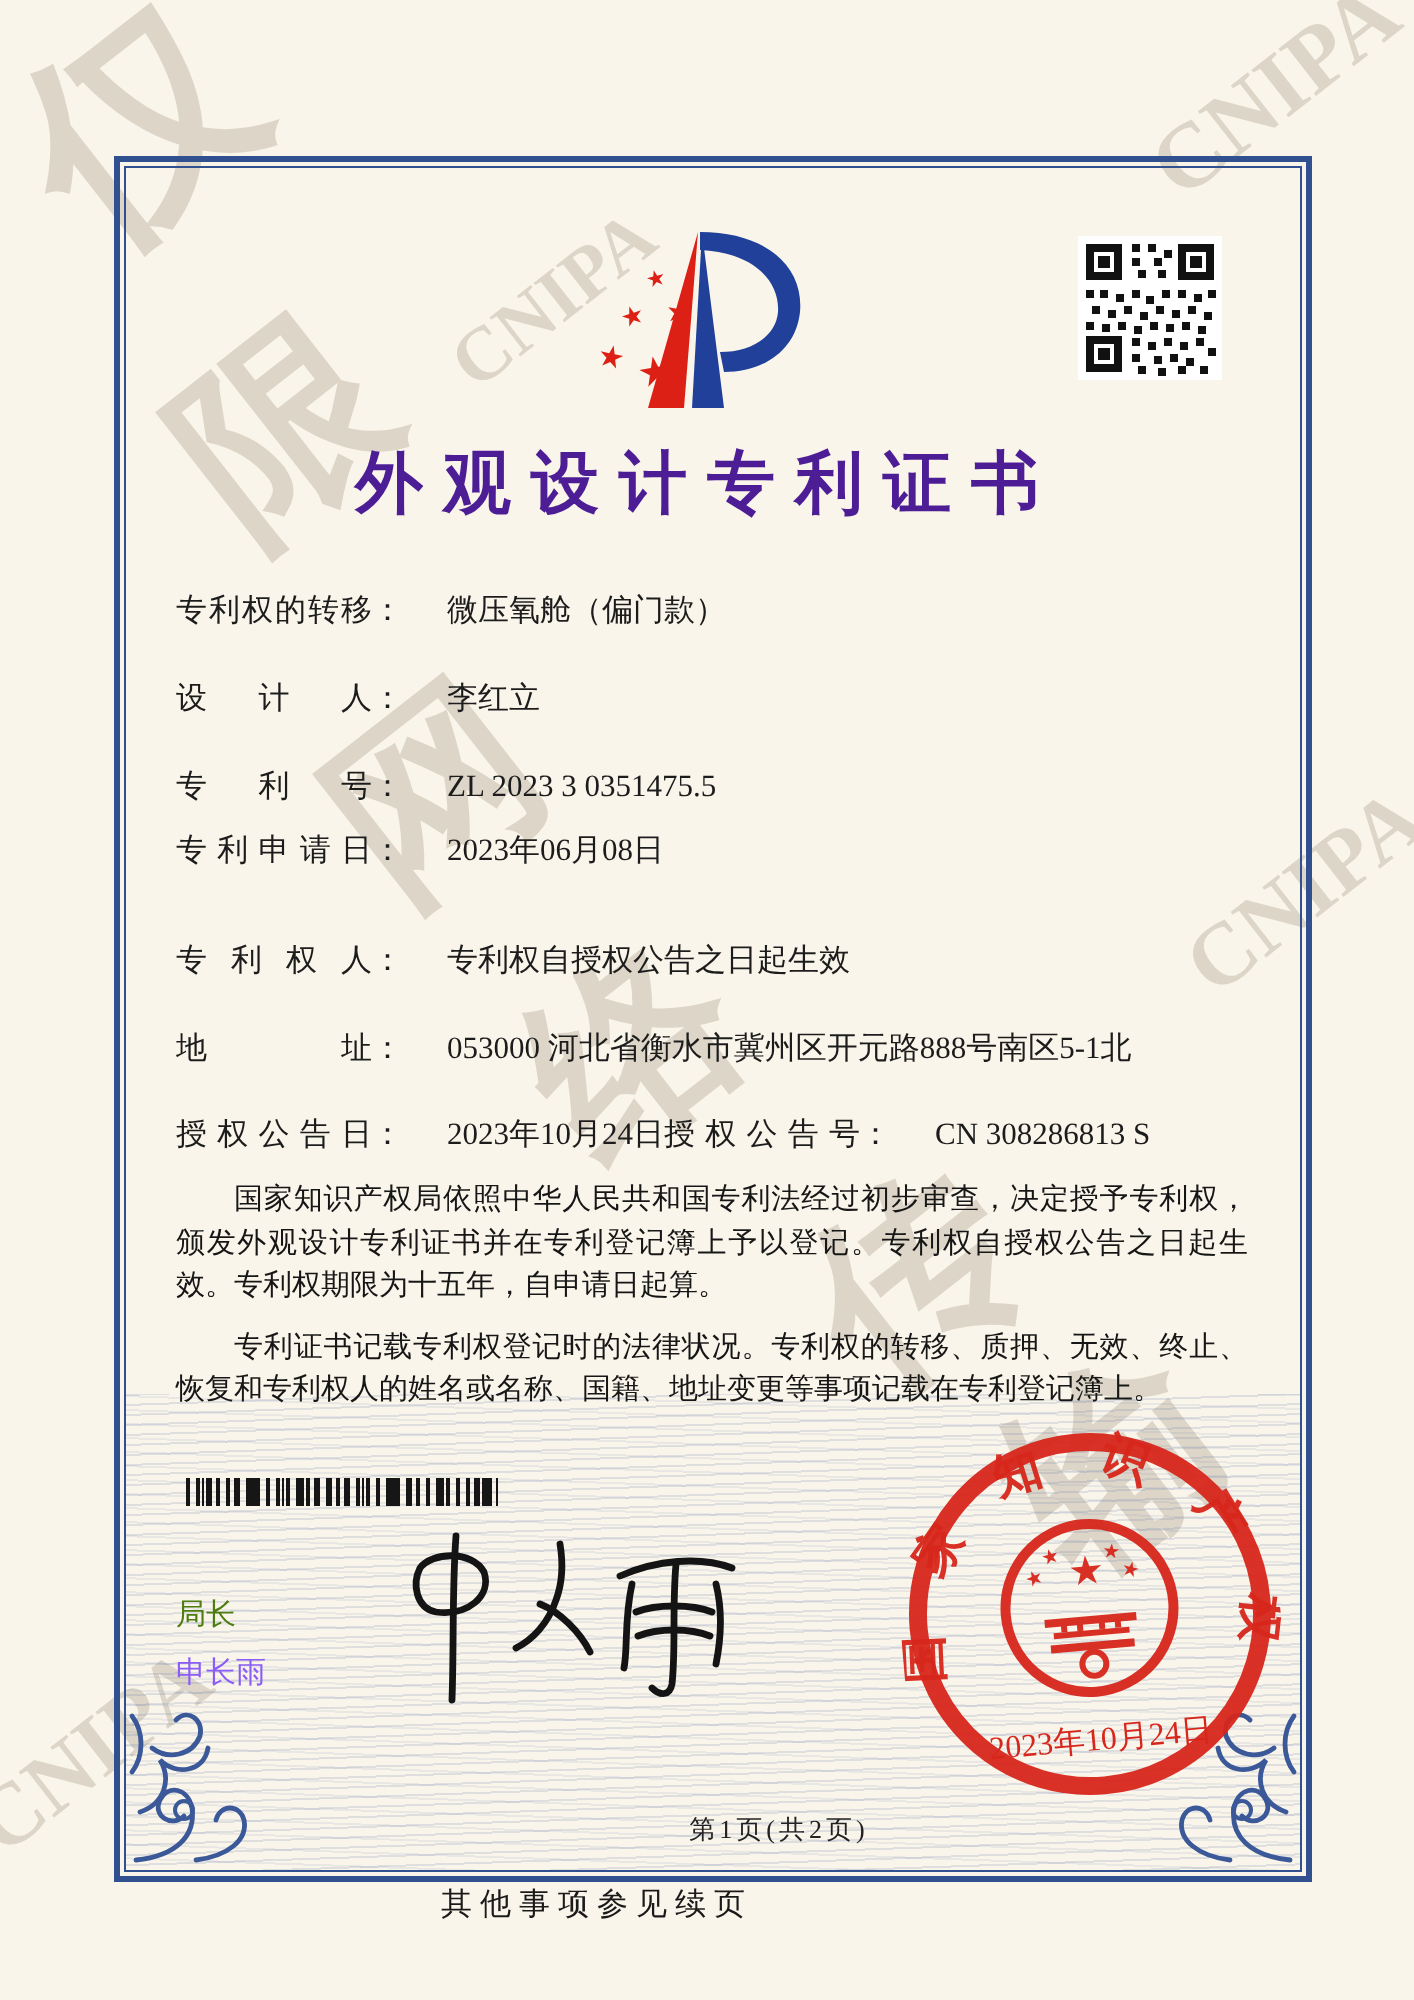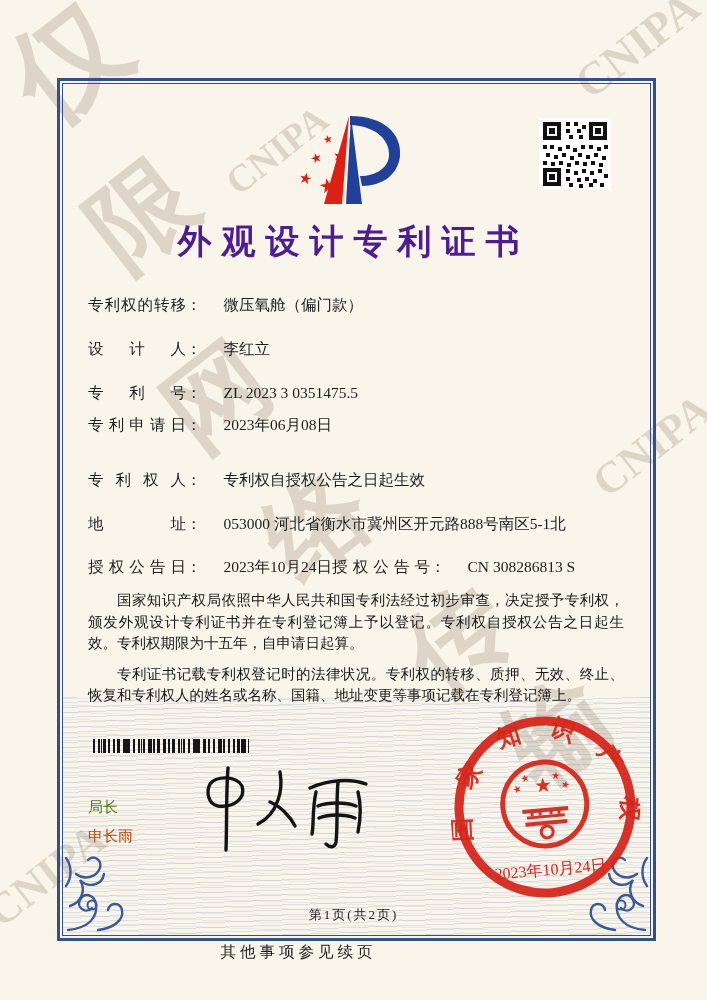--- a/index.html
+++ b/index.html
@@ -64,26 +64,26 @@
   .barcode{
     position:absolute;left:93px;top:739px;width:156px;height:14px;
     background:
       repeating-linear-gradient(90deg,#161616 0 2px,transparent 2px 5px),
       repeating-linear-gradient(90deg,#161616 0 1px,transparent 1px 8px),
       repeating-linear-gradient(90deg,transparent 0 10px,#161616 10px 13px,transparent 13px 23px);
   }
   .sig-role{position:absolute;left:88px;top:798px;font-size:15px;
     font-family:"Liberation Sans","DejaVu Sans",sans-serif;color:#4d7c0f;}
   .sig-name{position:absolute;left:88px;top:827px;font-size:15px;
-    font-family:"Liberation Sans","DejaVu Sans",sans-serif;color:#c2410c;}
+    font-family:"Liberation Sans","DejaVu Sans",sans-serif;color:#8b5cf6;}
   .sig-script{position:absolute;left:198px;top:762px;}
   .seal{position:absolute;left:450px;top:712px;transform:rotate(-5deg);}
   .page-info{
     position:absolute;left:57px;top:906px;width:593px;text-align:center;
-    font-size:13px;letter-spacing:2px;color:#222;
+    font-size:13px;letter-spacing:2px;color:#222;padding-left:36px;
   }
   .continuation{
     position:absolute;left:0;top:942px;width:597px;text-align:center;
     font-size:15.5px;letter-spacing:4px;color:#1a1a1a;
   }
 </style>
 </head>
 <body>
 
 <div class="wm-layer">

